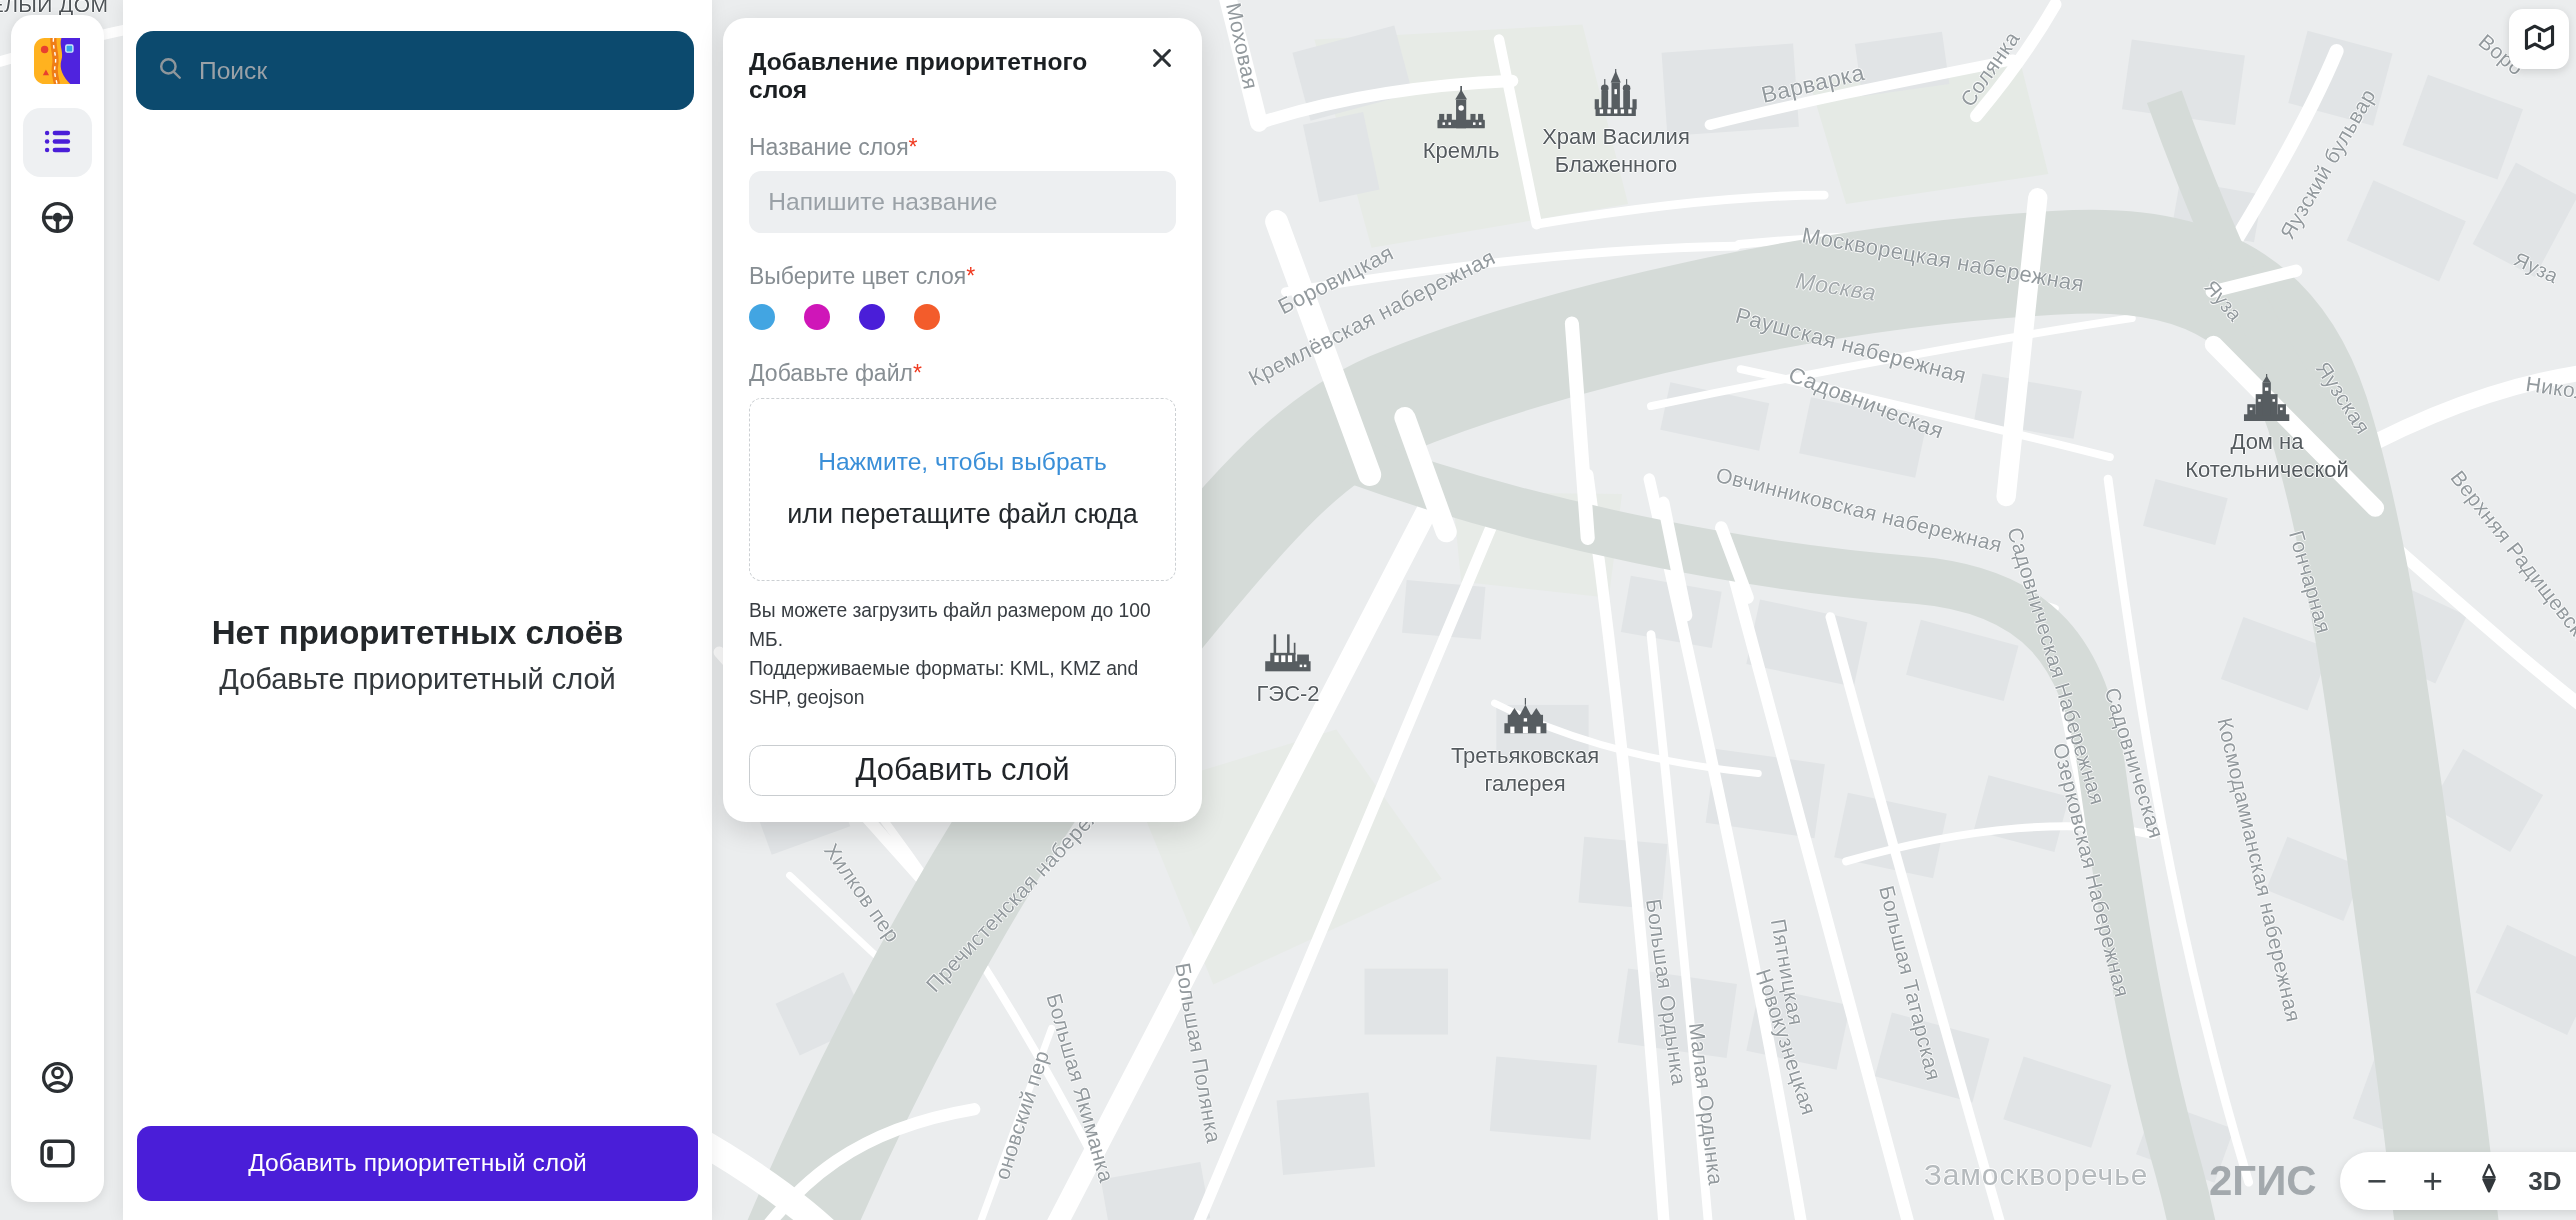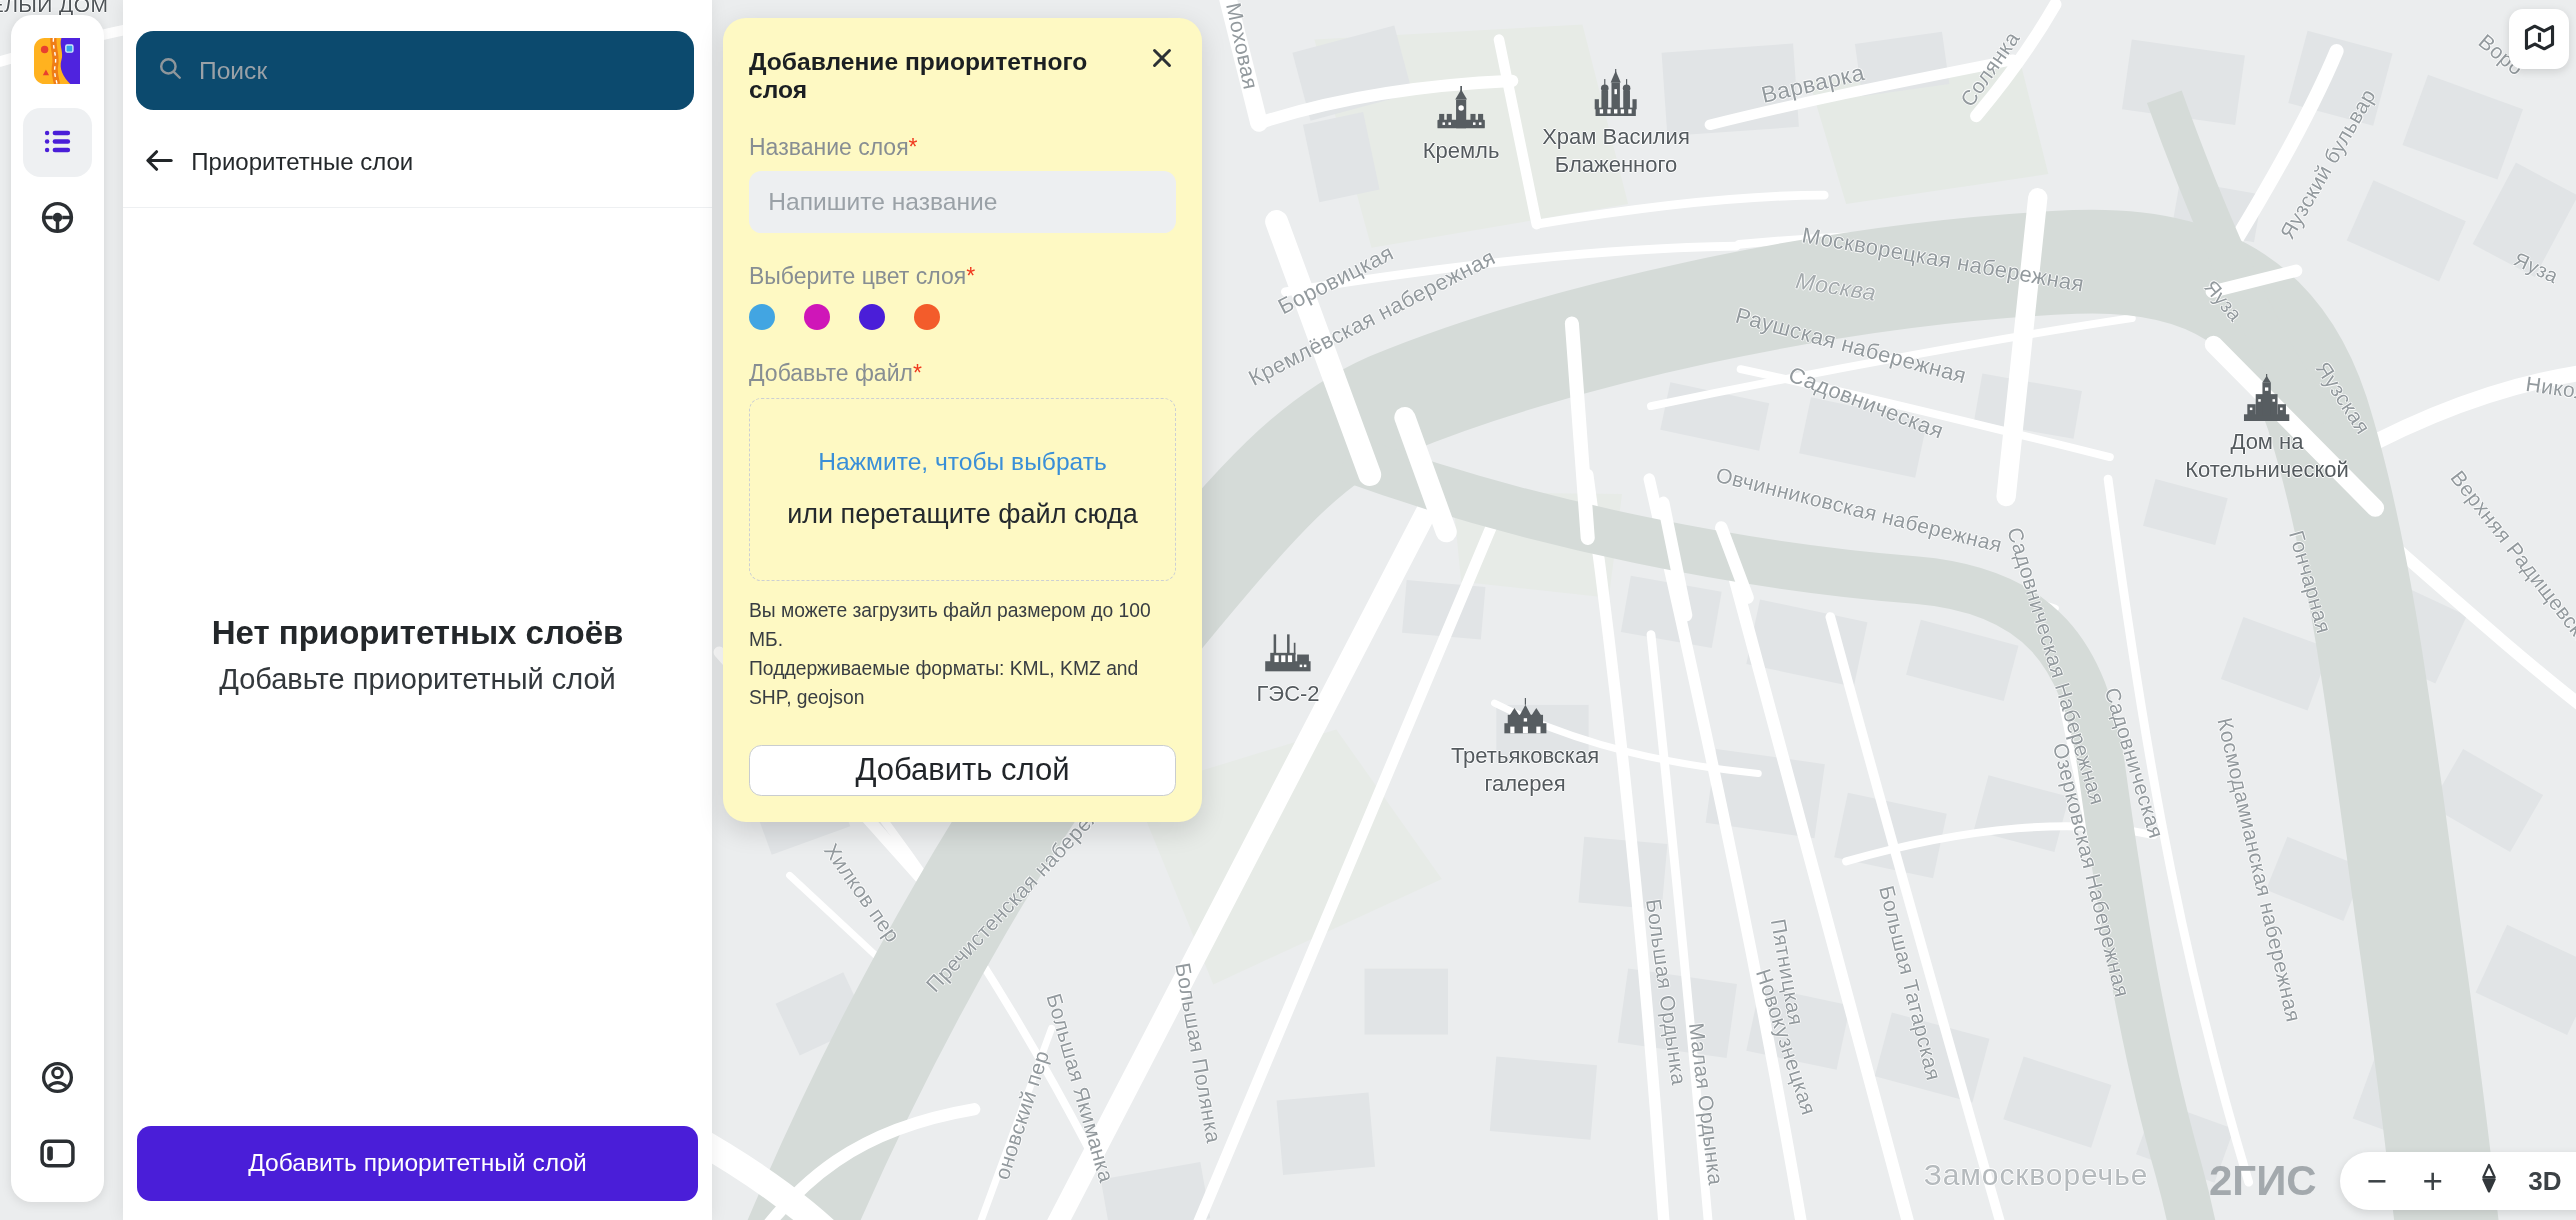--- a/index.html
+++ b/index.html
@@ -88,21 +88,21 @@
   .empty-sub { margin-top: 10.6px; font-size: 29px; color: #33383c; }
   .primary-btn {
     position: absolute; left: 14px; right: 14px; bottom: 19.3px; height: 75px;
     background: #4a1ed8; color: #fff; border: none; border-radius: 14px;
     font-family: "Liberation Sans", sans-serif; font-size: 24.6px; font-weight: 500; cursor: pointer;
   }
 
   
   .modal {
     position: absolute; left: 723px; top: 17.6px; width: 479px; z-index: 20;
-    background: #fef9c3; border-radius: 23px; box-shadow: 0 8.8px 26px rgba(0,0,0,.14);
+    background: #ffffff; border-radius: 23px; box-shadow: 0 8.8px 26px rgba(0,0,0,.14);
     padding: 30px 26px 26px 26px;
   }
   .modal-title { font-size: 24.6px; font-weight: 700; color: #1b1f22; padding-right: 44px; }
   .modal-close { position: absolute; right: 23px; top: 24.6px; width: 35px; height: 35px;
     border: none; background: transparent; cursor: pointer; display: flex;
     align-items: center; justify-content: center; }
   .field-label { margin-top: 30px; font-size: 23px; color: #878e93; }
   .req { color: #f0391f; }
   .text-input {
     margin-top: 10.6px; width: 100%; height: 62px; background: #edeff1; border: none;
@@ -480,33 +480,20 @@
 <div class="panel">
   <div class="searchbox">
     <span>
       <svg viewBox="0 0 32 32" width="28" height="28">
           <circle cx="13" cy="13" r="8.2" fill="none" stroke="#8f969b" stroke-width="2.8"></circle>
           <line x1="19.2" y1="19.2" x2="26" y2="26" stroke="#8f969b" stroke-width="2.8" stroke-linecap="round"></line>
         </svg>
     </span>
     <span class="ph">Поиск</span>
   </div>
-  <div class="panel-header">
-    <button class="back-btn">
-      <span>
-        <svg viewBox="0 0 34 34" width="33" height="33">
-            <g stroke="#222629" stroke-width="3.2" fill="none" stroke-linecap="round" stroke-linejoin="round">
-              <line x1="29" y1="17" x2="6" y2="17"></line>
-              <polyline points="14,8 5,17 14,26"></polyline>
-            </g>
-          </svg>
-      </span>
-    </button>
-    <span class="panel-title">Приоритетные слои</span>
-  </div>
   <div class="empty">
     <div class="empty-title">Нет приоритетных слоёв</div>
     <div class="empty-sub">Добавьте приоритетный слой</div>
   </div>
   <button class="primary-btn">Добавить приоритетный слой</button>
 </div>
 
 <div class="modal">
   <div class="modal-title">Добавление приоритетного слоя</div>
   <button class="modal-close">

